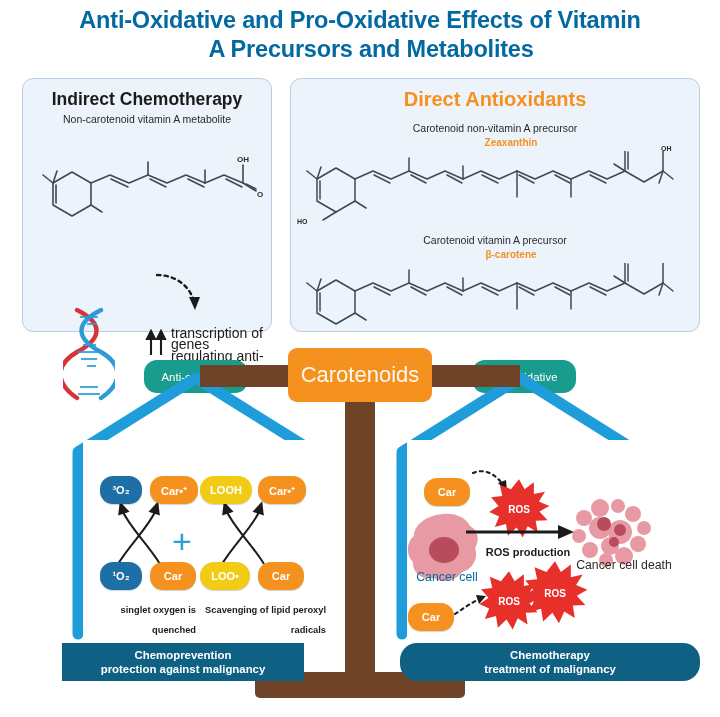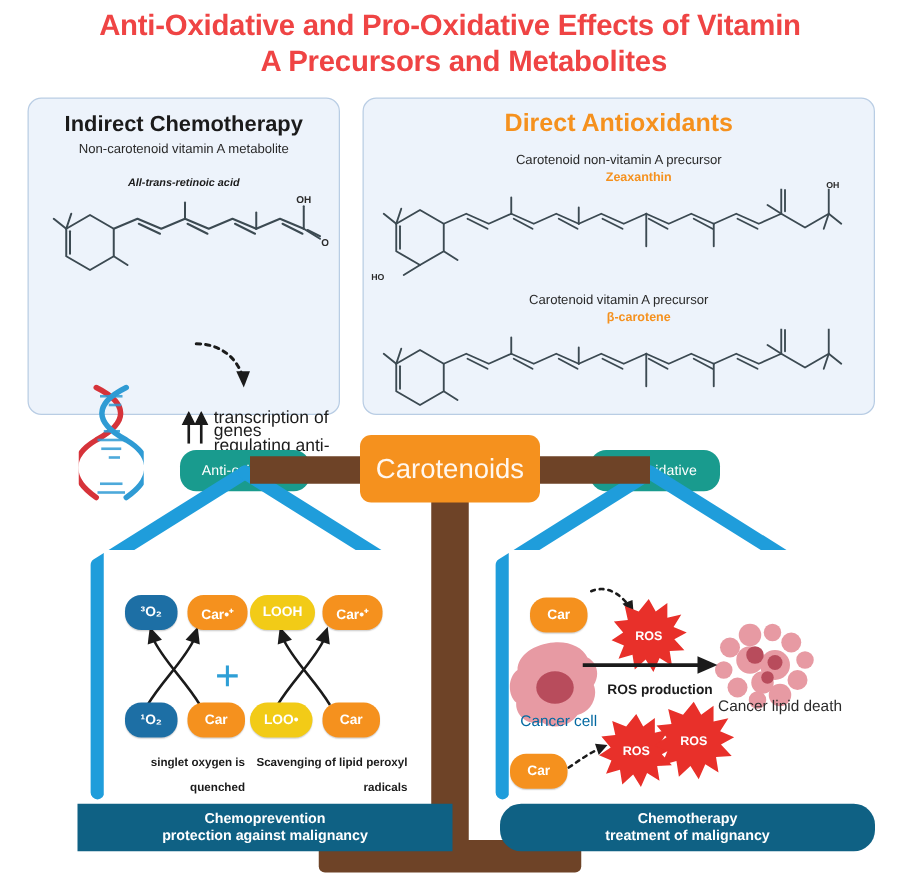--- a/index.html
+++ b/index.html
@@ -12,21 +12,21 @@
   }
   #root{position:relative;width:720px;height:717px;}
 
   
   .title{
     position:absolute;left:0;top:6px;width:720px;
     text-align:center;
     font-weight:bold;
     font-size:23.5px;
     line-height:29px;
-    color:#ef4444;
+    color:#0369a1;
     letter-spacing:-0.2px;
   }
   .title .l2{display:block;margin-left:22px;}
 
   
   .panel{
     position:absolute;
     background:#edf3fb;
     border:1.5px solid #b9cde4;
     border-radius:11px;
@@ -105,21 +105,21 @@
   .banner{
     position:absolute;
     background:#0f6184;
     color:#ffffff;
     text-align:center;
     font-size:11.4px;line-height:14px;
     font-weight:bold;
     padding-top:5px;
     z-index:6;
   }
-  #banner-left{left:62px;top:643px;width:300px;height:33px;}
+  #banner-left{left:62px;top:643px;width:242px;height:33px;}
   #banner-right{left:400px;top:643px;width:300px;height:33px;border-radius:17px;}
   .banner .b2{font-weight:bold;}
 
   
   .tension{
     position:absolute;font-size:13px;color:#2b2b2b;text-align:center;
   }
   #low-tension{left:130px;top:446px;width:180px;}
   #high-tension{left:450px;top:446px;width:190px;}
 
@@ -190,21 +190,20 @@
 <div id="root">
 
   <div class="title">
     <span>Anti-Oxidative and Pro-Oxidative Effects of Vitamin</span>
     <span class="l2">A Precursors and Metabolites</span>
   </div>
 
   <div class="panel" id="panel-left">
     <div class="panel-title" id="indirect-title">Indirect Chemotherapy</div>
     <div class="sub" style="top:34px;">Non-carotenoid vitamin A metabolite</div>
-    <div class="cmpd-name" style="top:62px;">All-trans-retinoic acid</div>
 
     <div class="struct" style="left:8px;top:74px;">
       <svg width="232" height="74" viewBox="0 0 232 74">
         <g fill="none" stroke="#3c4a52" stroke-width="1.6" stroke-linecap="round" stroke-linejoin="round">
 
           <path d="M22 30 L22 52 L41 63 L60 52 L60 30 L41 19 Z"></path>
           <path d="M25 32 L25 50"></path>
 
           <path d="M22 30 L12 22"></path>
           <path d="M22 30 L26 18"></path>
@@ -521,21 +520,21 @@
 
     <div id="arrow-ros" style="z-index:5;">
       <svg width="110" height="16" viewBox="0 0 110 16">
         <path d="M0 8 L94 8" stroke="#1b1b1b" stroke-width="3"></path>
         <path d="M92 1 L108 8 L92 15 Z" fill="#1b1b1b"></path>
       </svg>
     </div>
 
     <div id="label-ros-prod" style="z-index:5;">ROS production</div>
     <div id="label-cancer-cell" style="z-index:5;">Cancer cell</div>
-    <div id="label-cancer-death" style="z-index:5;">Cancer lipid death</div>
+    <div id="label-cancer-death" style="z-index:5;">Cancer cell death</div>
 
     <div class="banner" id="banner-left">
       <div>Chemoprevention</div>
       <div class="b2">protection against malignancy</div>
     </div>
     <div class="banner" id="banner-right">
       <div>Chemotherapy</div>
       <div class="b2">treatment of malignancy</div>
     </div>
 

